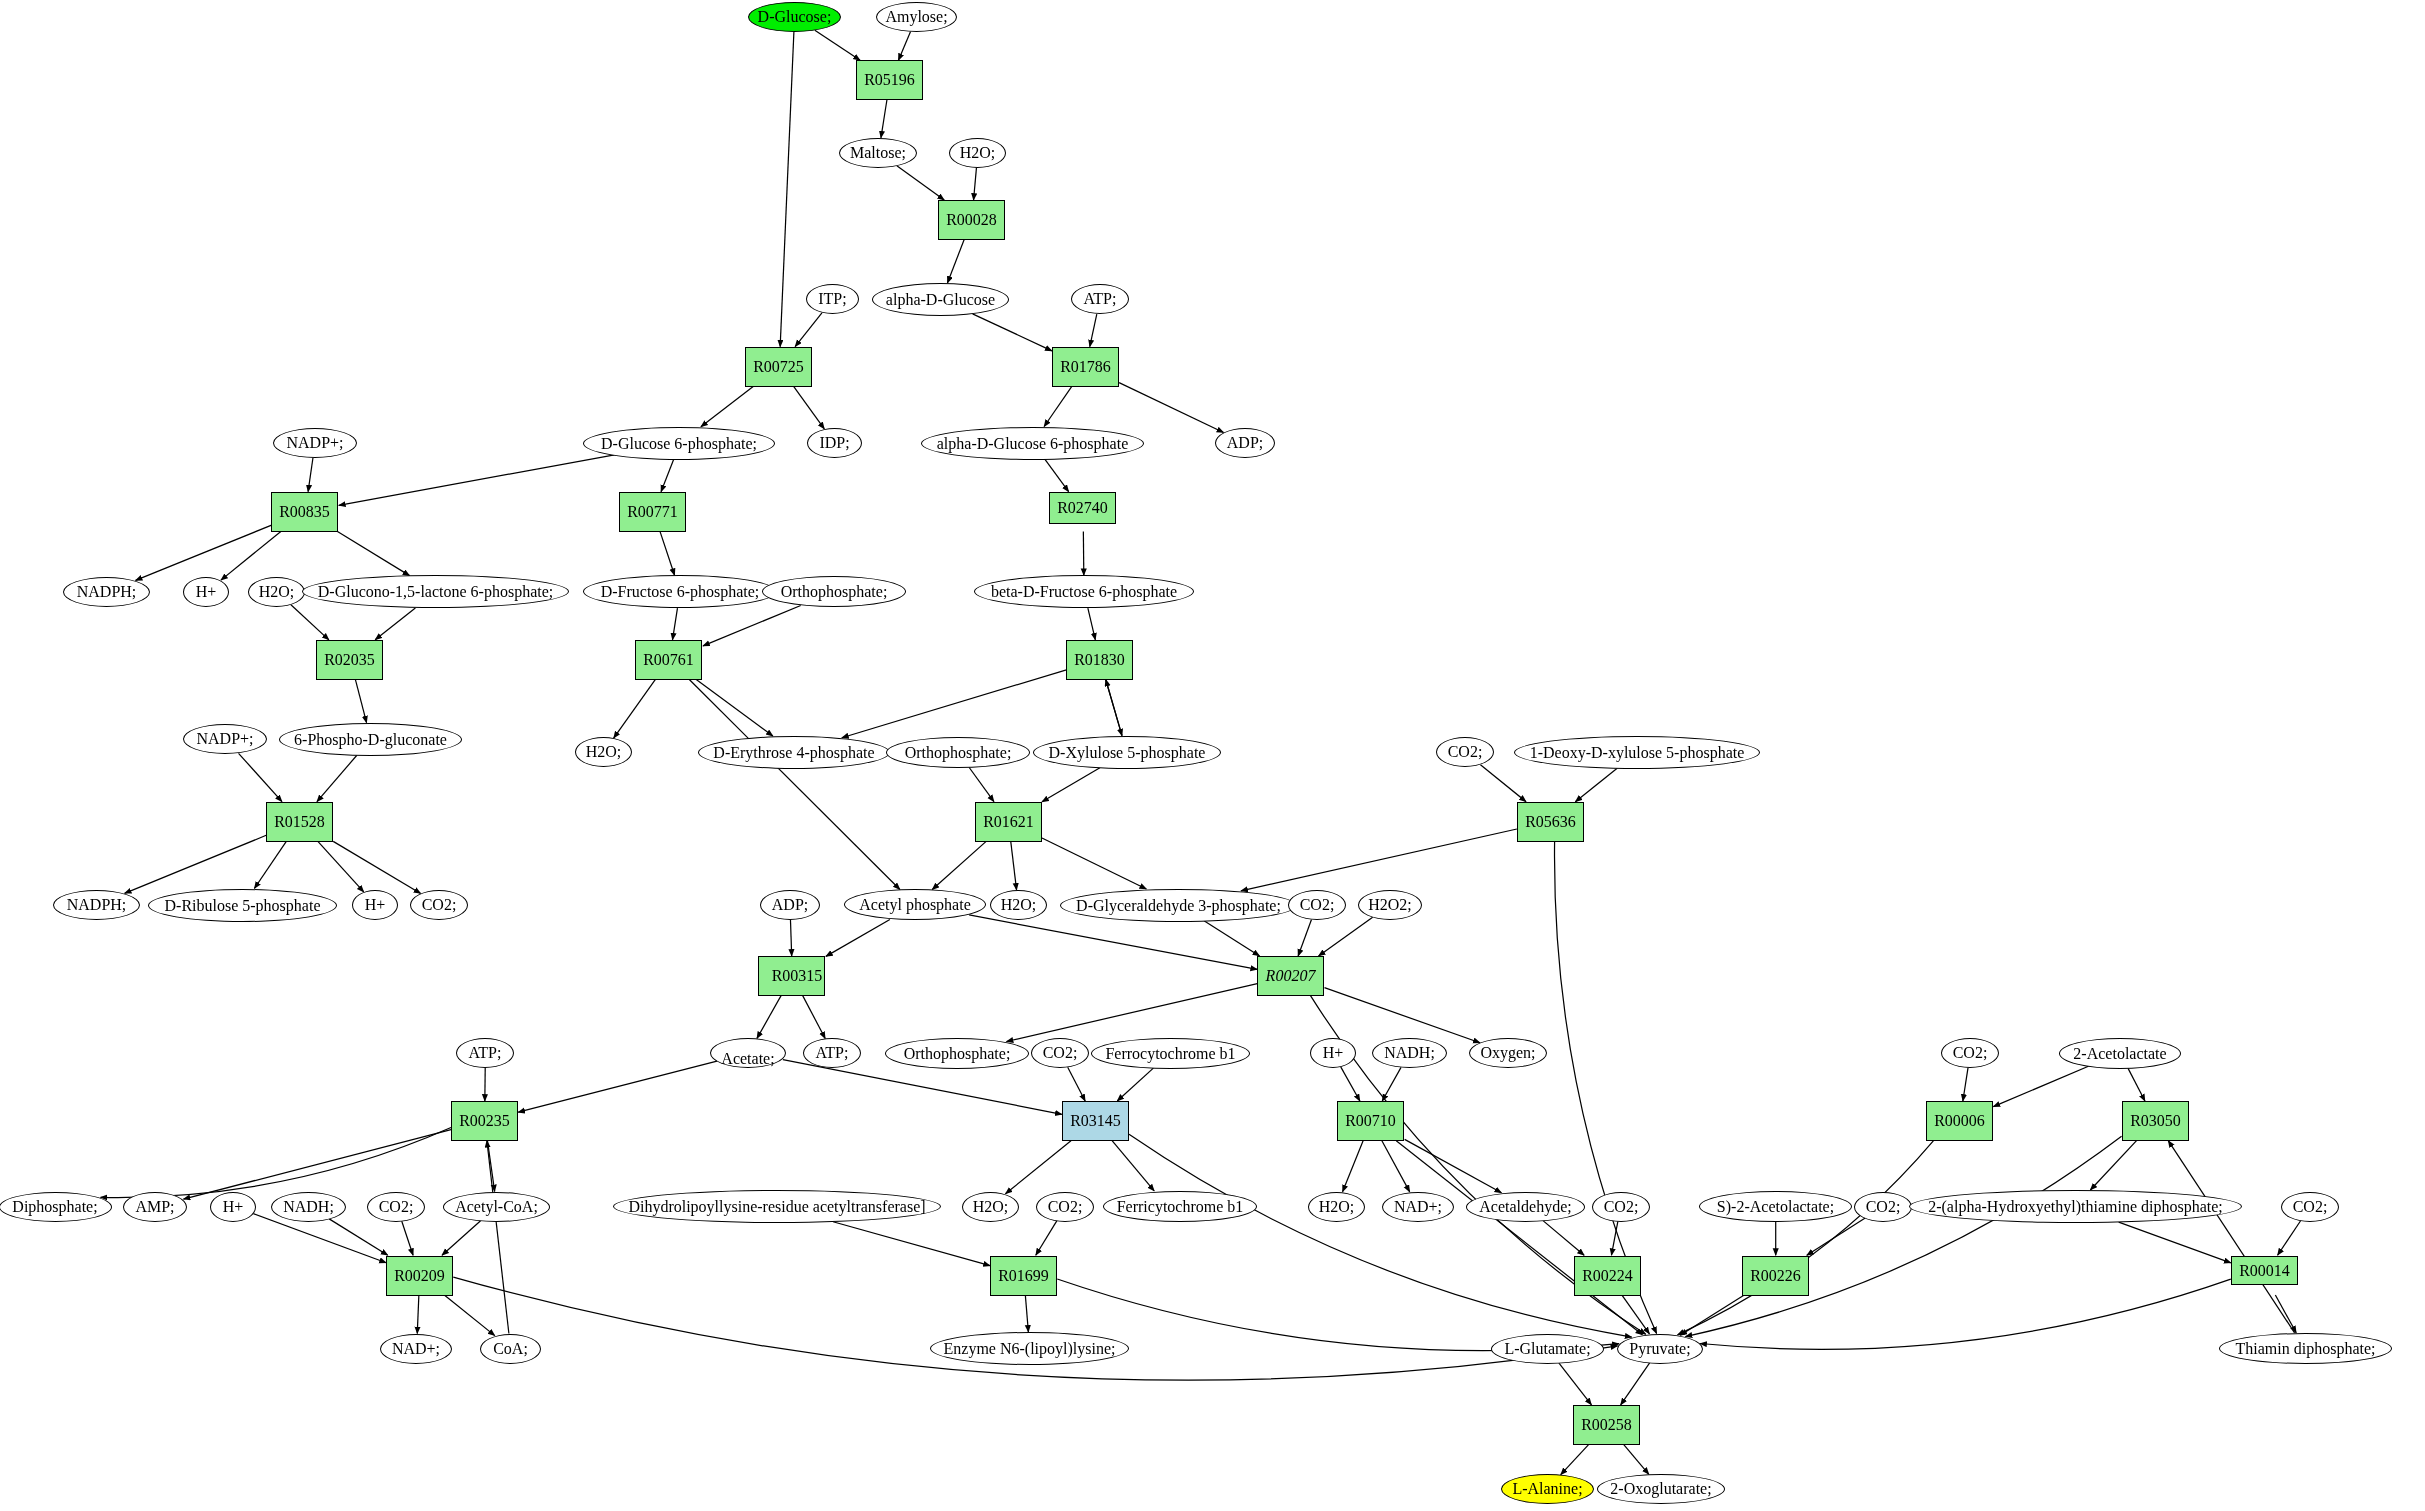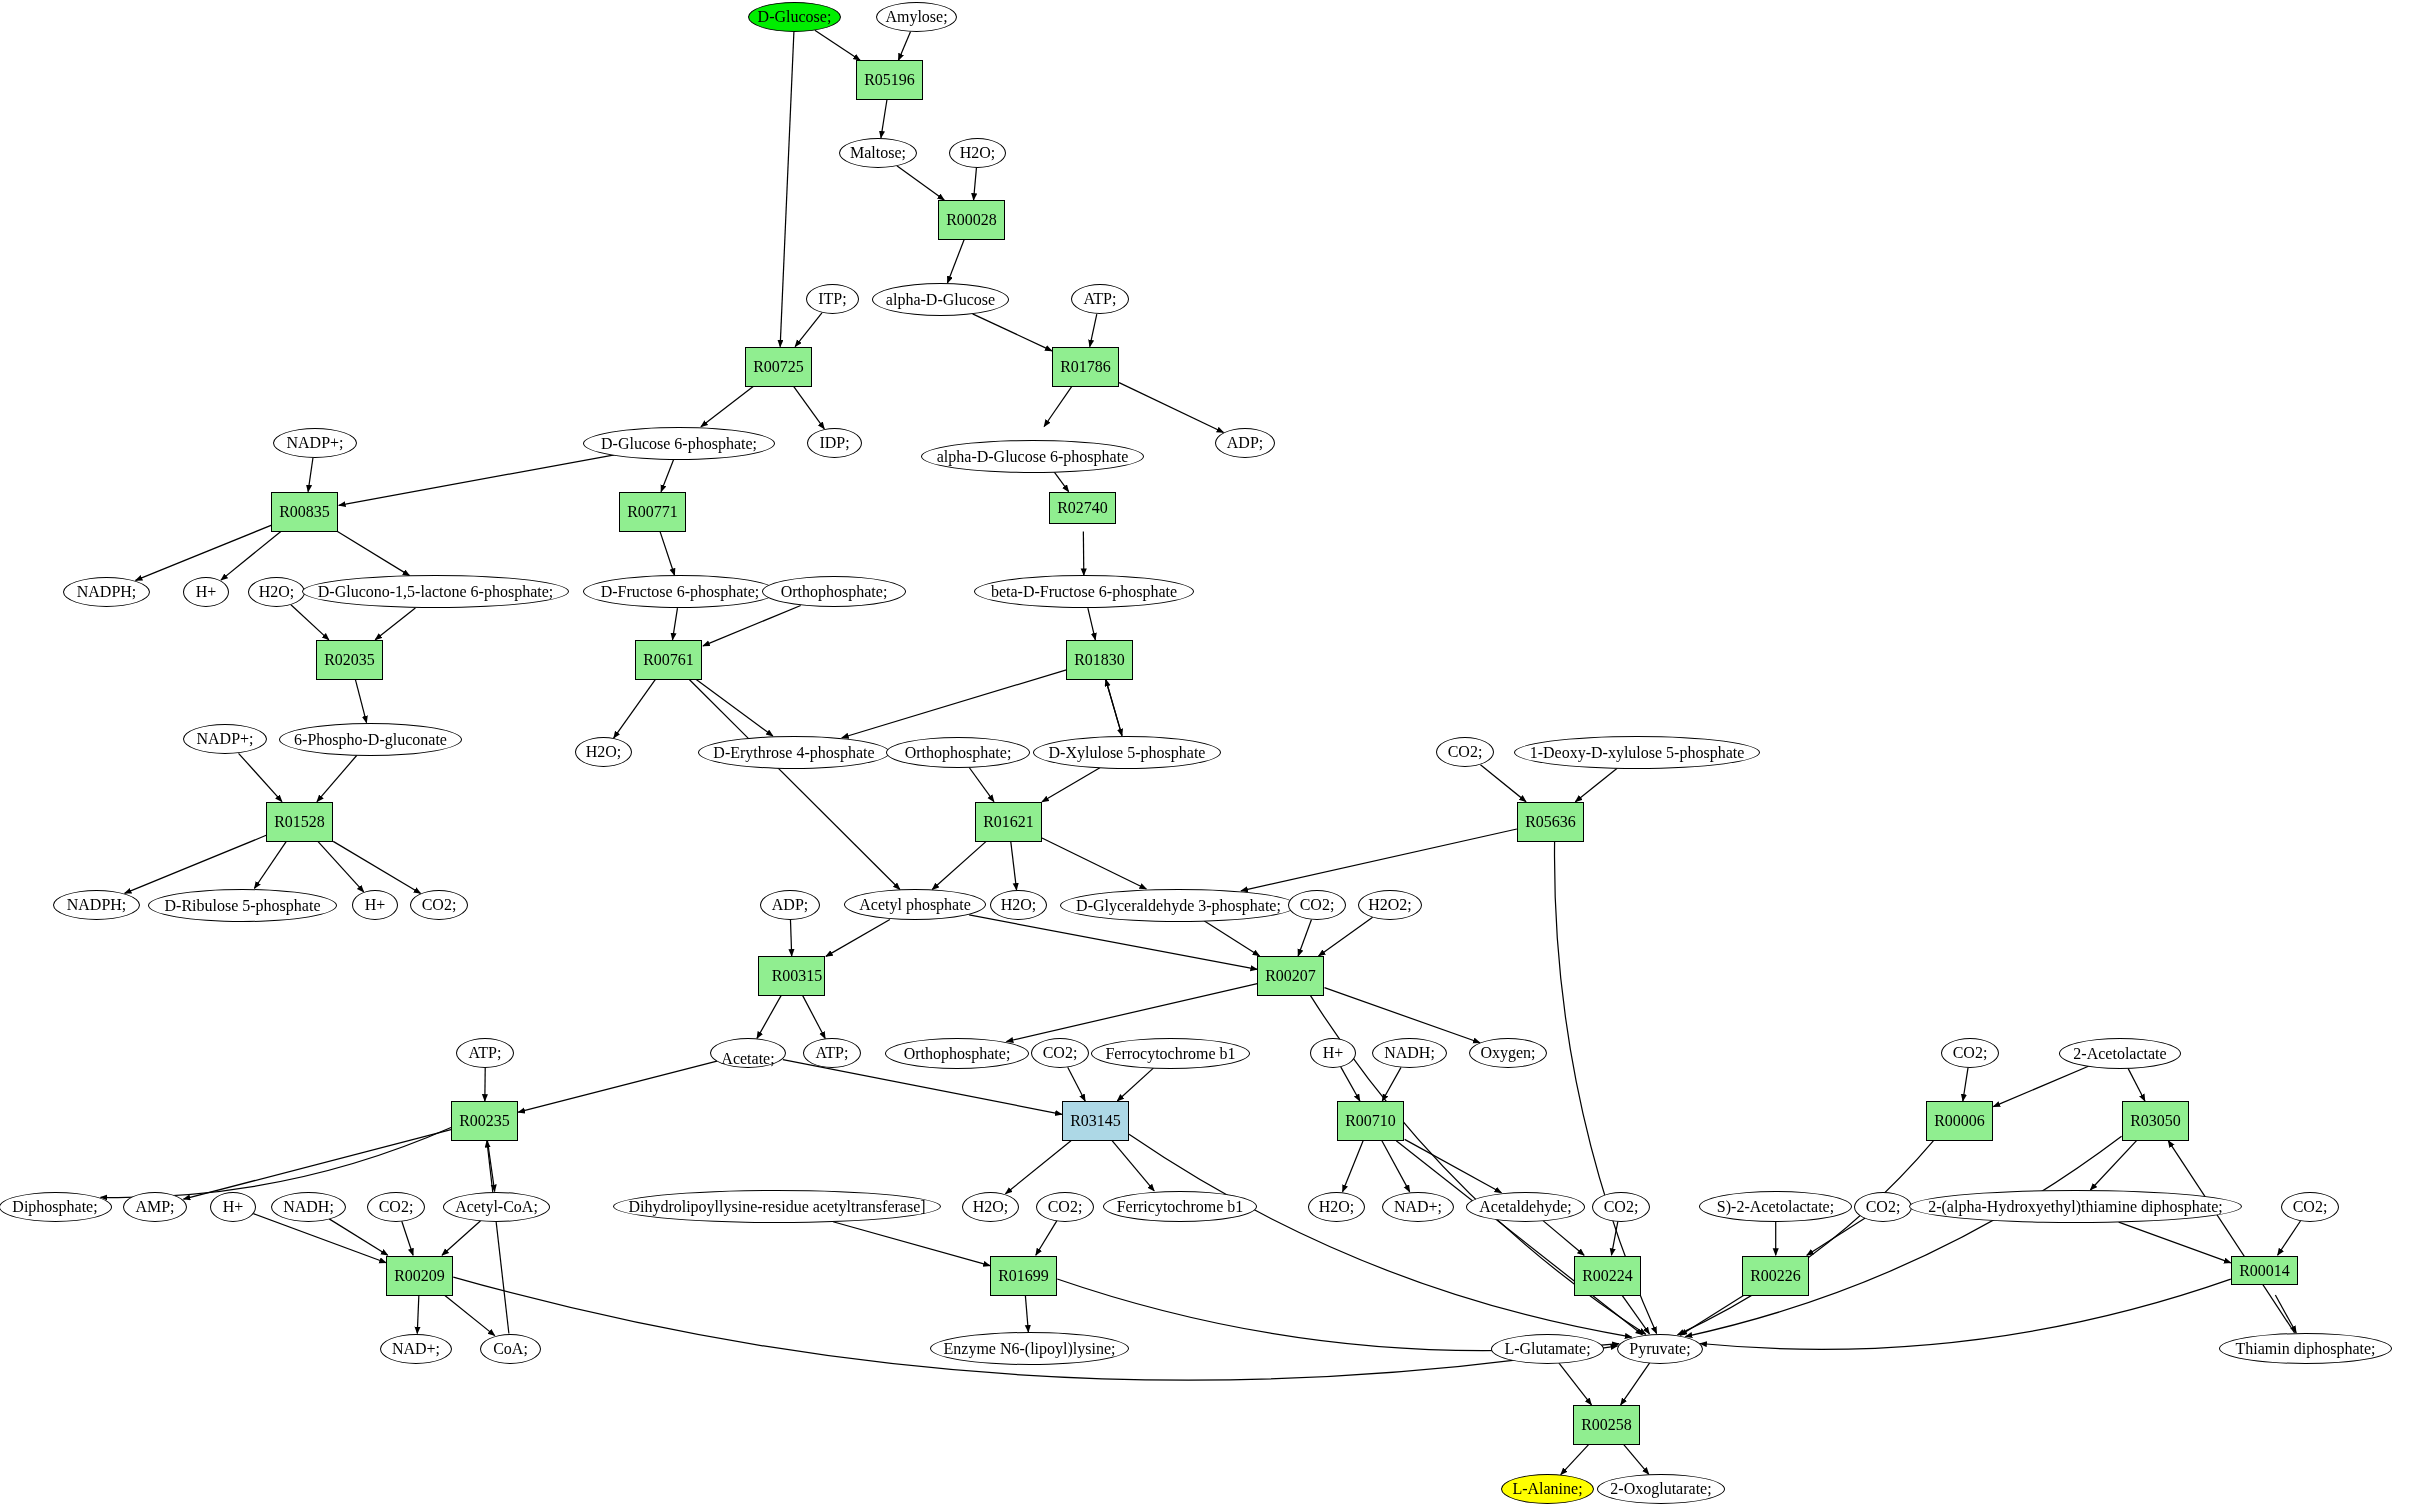--- a/index.html
+++ b/index.html
@@ -197,21 +197,21 @@
       </div>
       <div class="node compound" style="left: 273px; top: 428px; width: 84px; height: 30px;">
         <span>NADP+;</span>
       </div>
       <div class="node compound" style="left: 583px; top: 427px; width: 192px; height: 33px;">
         <span>D-Glucose 6-phosphate;</span>
       </div>
       <div class="node compound" style="left: 807px; top: 428px; width: 55px; height: 30px;">
         <span>IDP;</span>
       </div>
-      <div class="node compound" style="left: 921px; top: 440px; width: 223px; height: 33px;">
+      <div class="node compound" style="left: 921px; top: 427px; width: 223px; height: 33px;">
         <span>alpha-D-Glucose 6-phosphate</span>
       </div>
       <div class="node compound" style="left: 1215px; top: 428px; width: 60px; height: 30px;">
         <span>ADP;</span>
       </div>
       <div class="node reaction" style="left: 271px; top: 492px; width: 67px; height: 40px;">
         <span>R00835</span>
       </div>
       <div class="node reaction" style="left: 619px; top: 492px; width: 67px; height: 40px;">
         <span>R00771</span>
@@ -308,21 +308,21 @@
       </div>
       <div class="node compound" style="left: 1288px; top: 890px; width: 58px; height: 30px;">
         <span>CO2;</span>
       </div>
       <div class="node compound" style="left: 1358px; top: 890px; width: 64px; height: 30px;">
         <span>H2O2;</span>
       </div>
       <div class="node reaction" style="left: 758px; top: 956px; width: 67px; height: 40px; padding-left: 11px;">
         <span>R00315</span>
       </div>
-      <div class="node reaction" style="left: 1257px; top: 956px; width: 67px; height: 40px;">
+      <div class="node reaction" style="left: 1257px; top: 956px; width: 67px; height: 40px; font-style: italic;">
         <span>R00207</span>
       </div>
       <div class="node compound" style="left: 456px; top: 1038px; width: 58px; height: 30px;">
         <span>ATP;</span>
       </div>
       <div class="node compound" style="left: 710px; top: 1038px; width: 76px; height: 30px; align-items: flex-end;">
         <span>Acetate;</span>
       </div>
       <div class="node compound" style="left: 803px; top: 1038px; width: 58px; height: 30px;">
         <span>ATP;</span>

